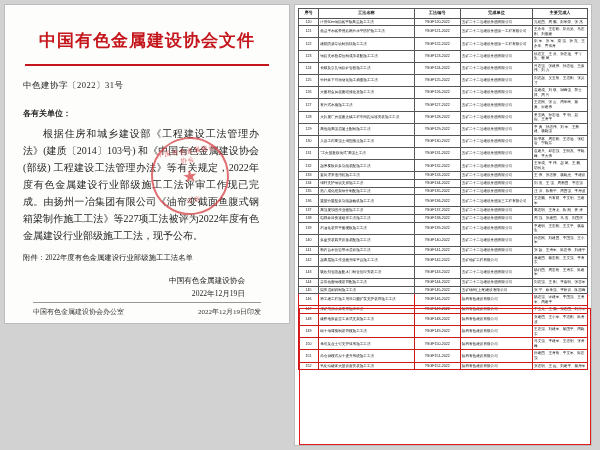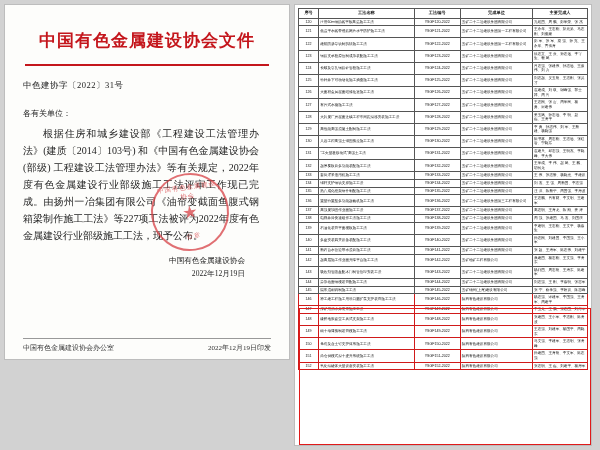--- a/index.html
+++ b/index.html
@@ -10,21 +10,21 @@
   }
   .page{
     position:relative;width:600px;height:450px;
     display:flex;gap:4px;padding:4px;box-sizing:border-box;
     background:#d2d2d2;
   }
 
   
   .doc{
     position:relative;
-    width:286px;height:356px;
+    width:286px;height:320px;
     background:#fdfdfb;
     border:1px solid #bdbdbd;
     box-sizing:border-box;
     padding:10px 18px 0 18px;
     overflow:hidden;
   }
   .doc-title{
     text-align:center;
     color:#c4161c;
     font-weight:bold;
@@ -38,21 +38,21 @@
   }
   .doc-no{
     text-align:left;font-size:8.5px;color:#222;margin:14px 0 16px 0;
     letter-spacing:.5px;
   }
   .doc-subject{
     text-align:center;font-size:10.5px;font-weight:bold;color:#111;
     margin:6px 0 14px 0;letter-spacing:.3px;
   }
   .doc-salut{
-    font-size:8px;color:#222;margin:0 0 6px 0;
+    font-size:8px;color:#222;margin:0 0 6px 0;font-weight:bold;
   }
   .doc-body p{
     font-size:10px;line-height:17px;color:#232323;margin:0 12px 5px 0;
     text-align:justify;text-indent:2em;
   }
   .doc-attach{
     font-size:7.4px;color:#232323;margin:8px 0 0 0;line-height:12px;
   }
   .doc-sign{
     margin-top:10px;text-align:right;font-size:7.6px;color:#232323;
@@ -64,21 +64,21 @@
     opacity:.72;
     display:flex;align-items:center;justify-content:center;
     color:#d63a3f;font-size:7px;text-align:center;line-height:9px;
     transform:rotate(-8deg);
   }
   .seal .star{position:absolute;font-size:17px;line-height:17px;color:#d63a3f;}
   .seal .arc-top{position:absolute;top:7px;width:66px;font-size:6.4px;letter-spacing:1px;}
   .seal .arc-bottom{position:absolute;bottom:8px;width:66px;font-size:6px;}
   .doc-footer{
     position:absolute;left:0;bottom:6px;width:100%;
-    box-sizing:border-box;padding:0 18px;
+    box-sizing:border-box;padding:0 28px;
   }
   .doc-footer .line{border-top:1px solid #999;margin-bottom:4px;}
   .doc-footer .row{
     display:flex;justify-content:space-between;font-size:7px;color:#333;
   }
 
   
   .tablewrap{
     position:relative;
     width:298px;height:442px;
@@ -123,20 +123,21 @@
 <div class="page">
 
   <div class="doc">
     <div class="doc-title">中国有色金属建设协会文件</div>
     <div class="red-rule"></div>
     <div class="doc-no">中色建协字〔2022〕31号</div>
     <div class="doc-salut">各有关单位：</div>
     <div class="doc-body">
       <p>根据住房和城乡建设部《工程建设工法管理办法》(建质〔2014〕103号) 和《中国有色金属建设协会 (部级) 工程建设工法管理办法》等有关规定，2022年度有色金属建设行业部级施工工法评审工作现已完成。由扬州一冶集团有限公司《油帘变截面鱼腹式钢箱梁制作施工工法》等227项工法被评为2022年度有色金属建设行业部级施工工法，现予公布。</p>
     </div>
+    <div class="doc-attach">附件：2022年度有色金属建设行业部级施工工法名单</div>
     <div class="doc-sign">
       <div>中国有色金属建设协会</div>
       <div>2022年12月19日</div>
     </div>
 
     <div class="seal">
       <div class="arc-top">中国有色金属建设协会</div>
       <div class="star">★</div>
       <div class="arc-bottom">公 章</div>
     </div>

